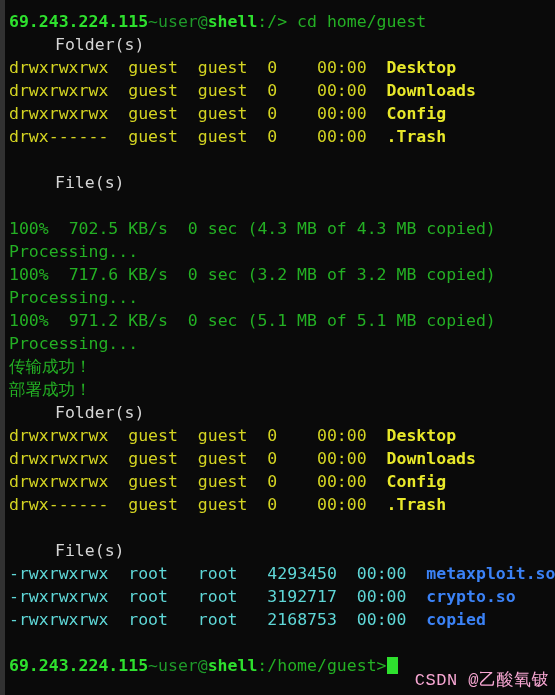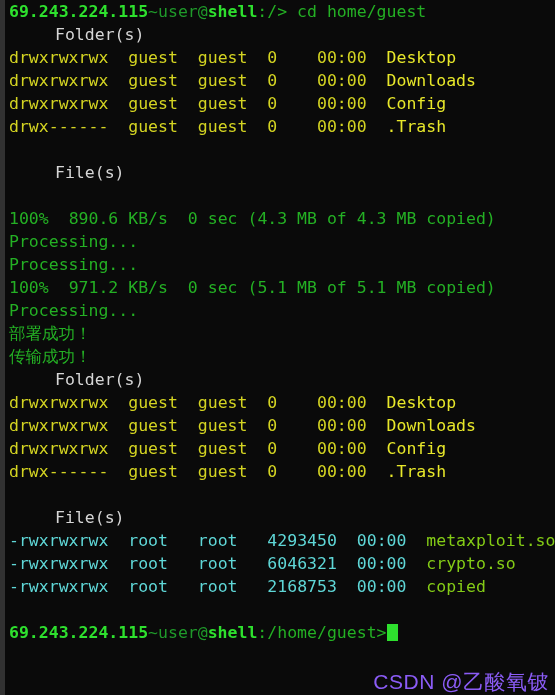--- a/index.html
+++ b/index.html
@@ -39,62 +39,62 @@
     height: 695px;
     background: #323232;
   }
 
   .screen {
     position: absolute;
     left: 5px;
     top: 0;
     width: 550px;
     height: 568px;
-    padding: 0 0 0 4px;
+    padding: 10px 0 0 4px;
     box-sizing: border-box;
   }
 
   .line {
     height: 23px;
     line-height: 23px;
     font-size: 16.5px;
     white-space: pre;
     letter-spacing: 0px;
     font-family: "DejaVu Sans Mono", "Liberation Mono", monospace;
   }
   .line.blank { height: 23px; }
 
   
   .c-white   { color: #d6d6d6; margin-left: 46px; }
   .c-green   { color: #24b024; }
   .c-yellow  { color: #d4d422; }
-  .c-byellow { color: #e8e82a; font-weight: normal; }
+  .c-byellow { color: #e8e82a; font-weight: bold; }
   .c-cyan    { color: #5fd7d7; }
-  .c-bcyan   { color: #84cc16; font-weight: normal; margin-top: 48px; }
+  .c-bcyan   { color: #3b82f6; font-weight: bold; margin-top: 48px; }
   .c-prompt-host { color: #2ee02e; font-weight: bold; }
   .c-prompt-user { color: #1f9a2a; }
   .c-prompt-shell{ color: #2ee02e; font-weight: bold; }
   .c-prompt-path { color: #24b024; }
   .c-cmd { color: #24b024; }
 
   .cursor {
     display: inline-block;
     width: 11px;
     height: 17px;
     background: #2ee02e;
     vertical-align: -3px;
   }
 
   .watermark {
     position: absolute;
     right: 6px;
     top: 668px;
-    font-family: Liberation Sans, sans-serif;
-    font-size: 21px;
-    color: #8b5cf6;
+    font-family: Liberation Mono, monospace;
+    font-size: 17px;
+    color: #f9a8d4;
     white-space: pre;
     letter-spacing: 0.5px;
   }
 </style>
 </head>
 <body>
 
 <div id="terminal">
 
   <div class="scroll-track">
@@ -114,48 +114,49 @@
     <div class="line"><span class="c-yellow">drwxrwxrwx</span><span class="c-yellow">  </span><span class="c-yellow">guest</span><span class="c-yellow">  </span><span class="c-yellow">guest</span><span class="c-yellow">  </span><span class="c-yellow">0</span><span class="c-yellow">    </span><span class="c-yellow">00:00</span><span class="c-yellow">  </span><span class="c-byellow">Config</span></div>
 
     <div class="line"><span class="c-yellow">drwx------</span><span class="c-yellow">  </span><span class="c-yellow">guest</span><span class="c-yellow">  </span><span class="c-yellow">guest</span><span class="c-yellow">  </span><span class="c-yellow">0</span><span class="c-yellow">    </span><span class="c-yellow">00:00</span><span class="c-yellow">  </span><span class="c-byellow">.Trash</span></div>
 
     <div class="line blank"></div>
 
     <div class="line c-white">File(s)</div>
 
     <div class="line blank"></div>
 
-    <div class="line c-green"><span>100%</span><span>  </span><span>890.6 KB/s</span><span>  </span><span>0 sec</span><span> </span><span>(4.3 MB of 4.3 MB copied)</span></div>
+    <div class="line c-green"><span>100%</span><span>  </span><span>702.5 KB/s</span><span>  </span><span>0 sec</span><span> </span><span>(4.3 MB of 4.3 MB copied)</span></div>
     <div class="line c-green">Processing...</div>
 
+    <div class="line c-green"><span>100%</span><span>  </span><span>717.6 KB/s</span><span>  </span><span>0 sec</span><span> </span><span>(3.2 MB of 3.2 MB copied)</span></div>
     <div class="line c-green">Processing...</div>
 
     <div class="line c-green"><span>100%</span><span>  </span><span>971.2 KB/s</span><span>  </span><span>0 sec</span><span> </span><span>(5.1 MB of 5.1 MB copied)</span></div>
     <div class="line c-green">Processing...</div>
 
+    <div class="line c-green">传输成功！</div>
     <div class="line c-green">部署成功！</div>
-    <div class="line c-green">传输成功！</div>
 
     <div class="line c-white">Folder(s)</div>
 
     <div class="line"><span class="c-yellow">drwxrwxrwx</span><span class="c-yellow">  </span><span class="c-yellow">guest</span><span class="c-yellow">  </span><span class="c-yellow">guest</span><span class="c-yellow">  </span><span class="c-yellow">0</span><span class="c-yellow">    </span><span class="c-yellow">00:00</span><span class="c-yellow">  </span><span class="c-byellow">Desktop</span></div>
 
     <div class="line"><span class="c-yellow">drwxrwxrwx</span><span class="c-yellow">  </span><span class="c-yellow">guest</span><span class="c-yellow">  </span><span class="c-yellow">guest</span><span class="c-yellow">  </span><span class="c-yellow">0</span><span class="c-yellow">    </span><span class="c-yellow">00:00</span><span class="c-yellow">  </span><span class="c-byellow">Downloads</span></div>
 
     <div class="line"><span class="c-yellow">drwxrwxrwx</span><span class="c-yellow">  </span><span class="c-yellow">guest</span><span class="c-yellow">  </span><span class="c-yellow">guest</span><span class="c-yellow">  </span><span class="c-yellow">0</span><span class="c-yellow">    </span><span class="c-yellow">00:00</span><span class="c-yellow">  </span><span class="c-byellow">Config</span></div>
 
     <div class="line"><span class="c-yellow">drwx------</span><span class="c-yellow">  </span><span class="c-yellow">guest</span><span class="c-yellow">  </span><span class="c-yellow">guest</span><span class="c-yellow">  </span><span class="c-yellow">0</span><span class="c-yellow">    </span><span class="c-yellow">00:00</span><span class="c-yellow">  </span><span class="c-byellow">.Trash</span></div>
 
     <div class="line blank"></div>
 
     <div class="line c-white">File(s)</div>
 
     <div class="line"><span class="c-cyan">-rwxrwxrwx</span><span class="c-cyan">  </span><span class="c-cyan">root</span><span class="c-cyan">   </span><span class="c-cyan">root</span><span class="c-cyan">   </span><span class="c-cyan">4293450</span><span class="c-cyan">  </span><span class="c-cyan">00:00</span><span class="c-cyan">  </span><span class="c-bcyan">metaxploit.so</span></div>
 
-    <div class="line"><span class="c-cyan">-rwxrwxrwx</span><span class="c-cyan">  </span><span class="c-cyan">root</span><span class="c-cyan">   </span><span class="c-cyan">root</span><span class="c-cyan">   </span><span class="c-cyan">6046321</span><span class="c-cyan">  </span><span class="c-cyan">00:00</span><span class="c-cyan">  </span><span class="c-bcyan">crypto.so</span></div>
+    <div class="line"><span class="c-cyan">-rwxrwxrwx</span><span class="c-cyan">  </span><span class="c-cyan">root</span><span class="c-cyan">   </span><span class="c-cyan">root</span><span class="c-cyan">   </span><span class="c-cyan">3192717</span><span class="c-cyan">  </span><span class="c-cyan">00:00</span><span class="c-cyan">  </span><span class="c-bcyan">crypto.so</span></div>
 
     <div class="line"><span class="c-cyan">-rwxrwxrwx</span><span class="c-cyan">  </span><span class="c-cyan">root</span><span class="c-cyan">   </span><span class="c-cyan">root</span><span class="c-cyan">   </span><span class="c-cyan">2168753</span><span class="c-cyan">  </span><span class="c-cyan">00:00</span><span class="c-cyan">  </span><span class="c-bcyan">copied</span></div>
 
     <div class="line blank"></div>
 
     <div class="line"><span class="c-prompt-host">69.243.224.115</span><span class="c-prompt-user">~user@</span><span class="c-prompt-shell">shell</span><span class="c-prompt-path">:/home/guest&gt;</span><span class="cursor"></span></div>
 
   </div>
 
   <div class="watermark">CSDN @乙酸氧铍</div>

